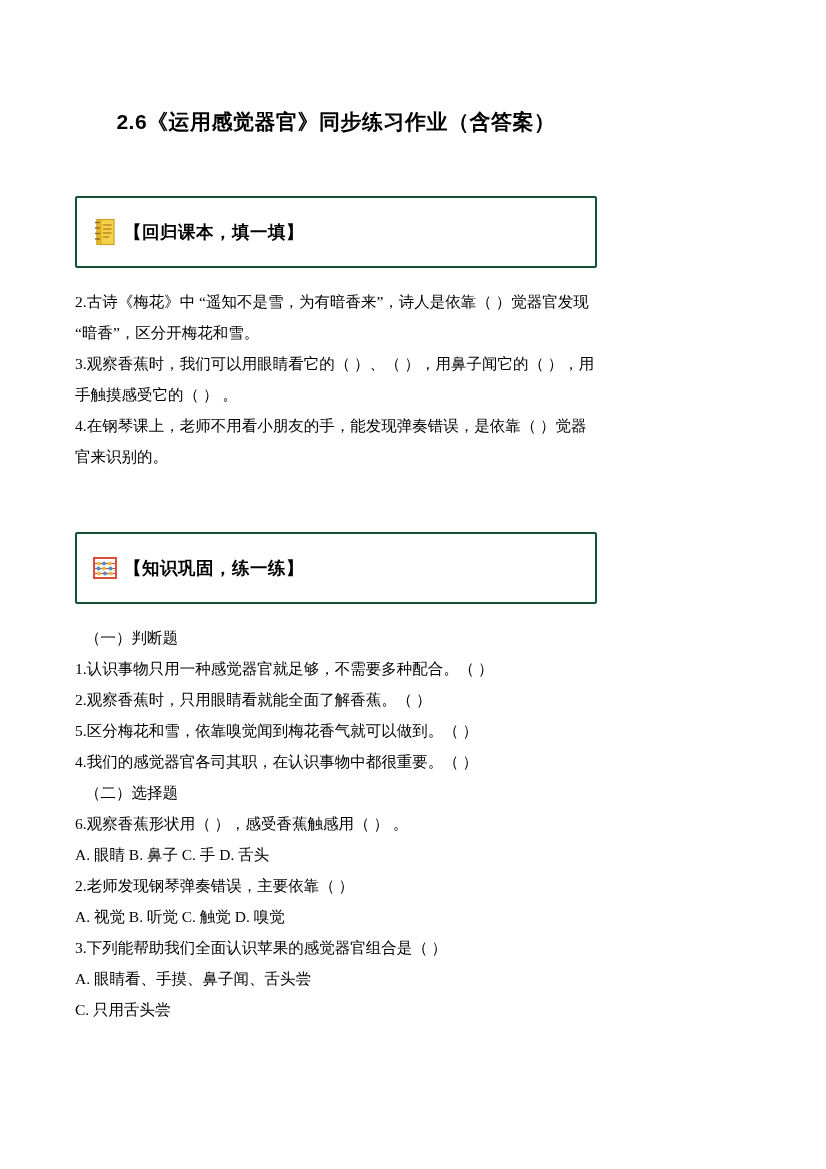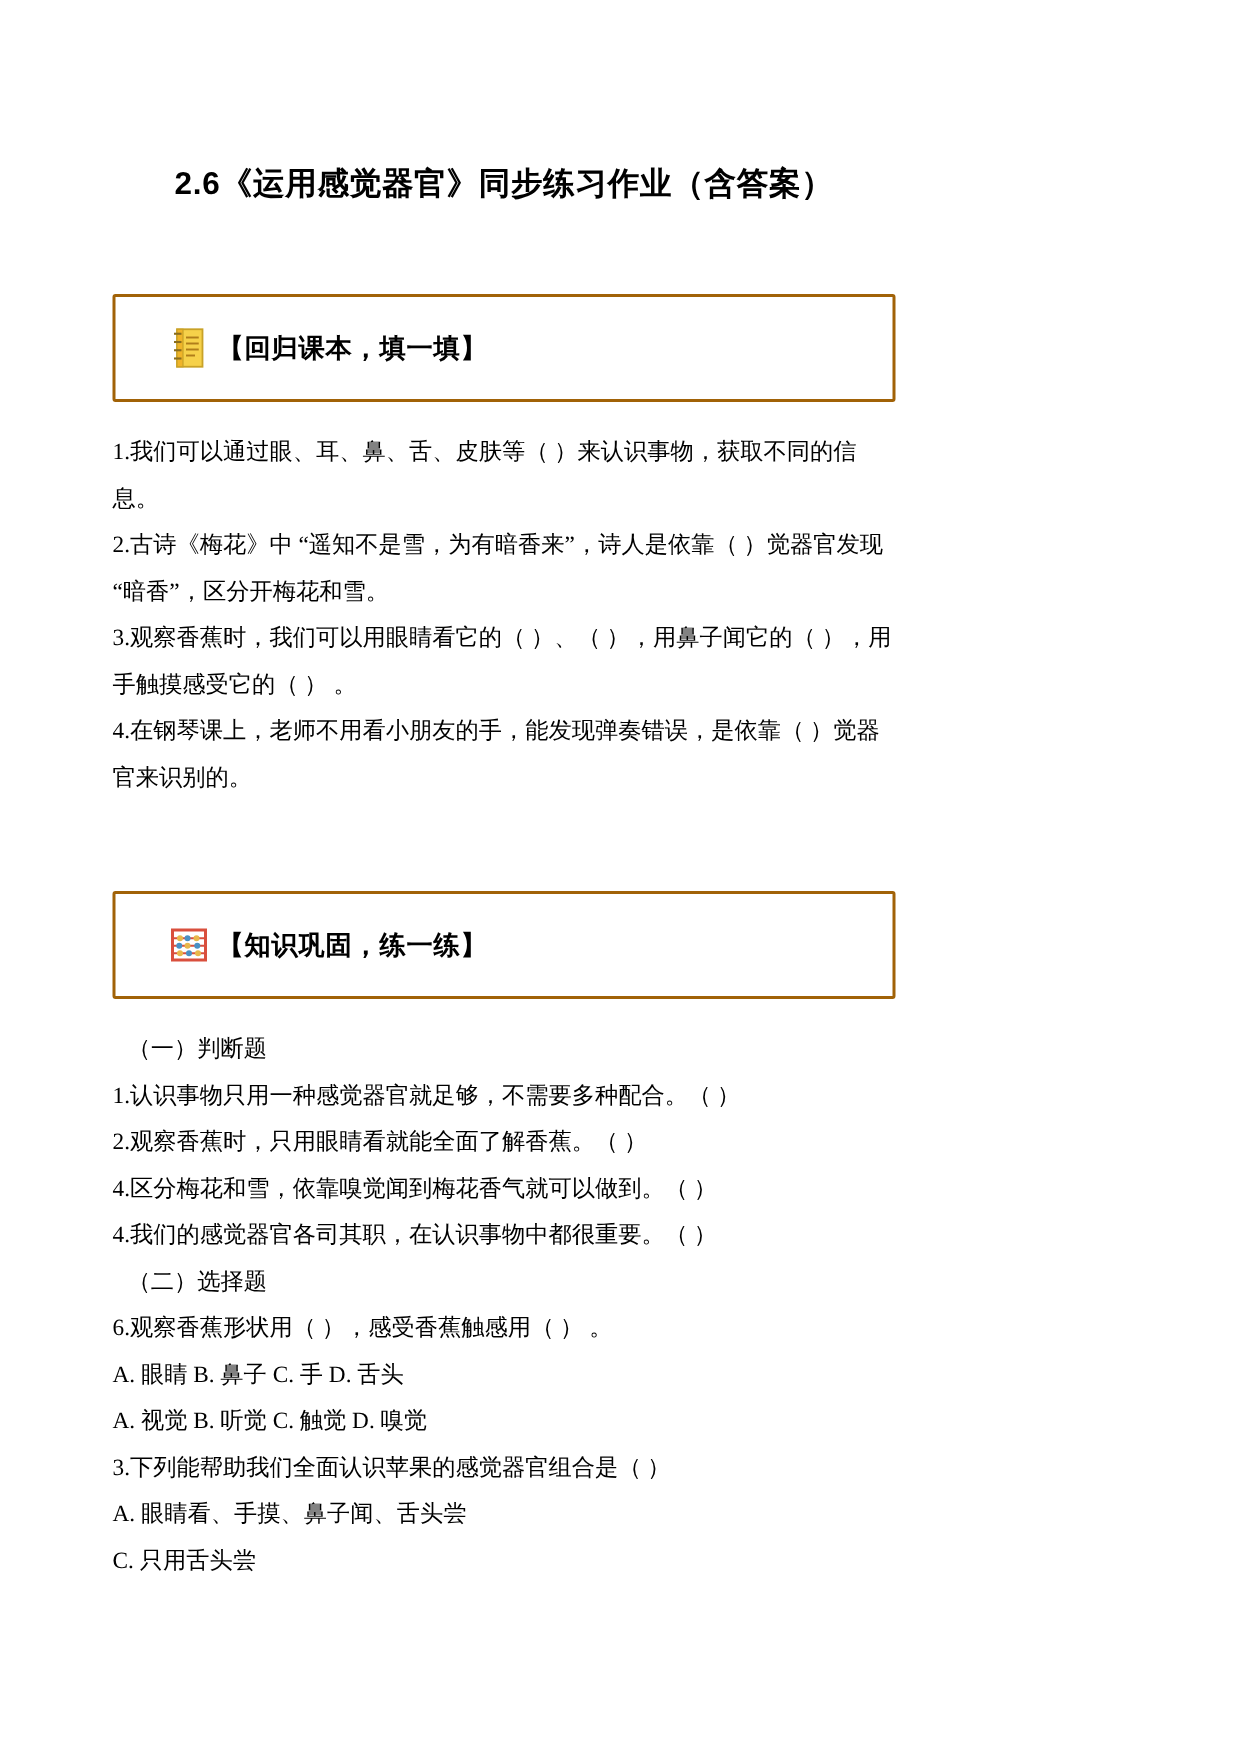--- a/index.html
+++ b/index.html
@@ -25,26 +25,26 @@
     margin: 0;
     padding-top: 108px;
     text-align: center;
     font-size: 21px;
     font-weight: bold;
     letter-spacing: 0.5px;
     font-family: "Liberation Sans", sans-serif;
   }
   .section-banner {
     margin-top: 60px;
-    border: 2px solid #a16207;
+    border: 2px solid #14532d;
     border-radius: 2px;
     height: 72px;
     display: flex;
     align-items: center;
-    padding-left: 36px;
+    padding-left: 15px;
     box-sizing: border-box;
     background: #ffffff;
   }
   .banner-icon {
     width: 26px;
     height: 30px;
     margin-right: 6px;
     flex: 0 0 auto;
     display: flex;
     align-items: center;
@@ -93,21 +93,20 @@
         <line x1="2" y1="4.5" x2="7" y2="4.5" stroke="#8a6d1d" stroke-width="1.4"></line>
         <line x1="2" y1="10" x2="7" y2="10" stroke="#8a6d1d" stroke-width="1.4"></line>
         <line x1="2" y1="15.5" x2="7" y2="15.5" stroke="#8a6d1d" stroke-width="1.4"></line>
         <line x1="2" y1="21" x2="7" y2="21" stroke="#8a6d1d" stroke-width="1.4"></line>
       </svg>
     </span>
     <span class="banner-text">【回归课本，填一填】</span>
   </div>
 
   <div class="q-block">
-    <div class="q-line">1.我们可以通过眼、耳、鼻、舌、皮肤等（ ）来认识事物，获取不同的信息。</div>
     <div class="q-line">2.古诗《梅花》中 “遥知不是雪，为有暗香来”，诗人是依靠（ ）觉器官发现 “暗香”，区分开梅花和雪。</div>
     <div class="q-line">3.观察香蕉时，我们可以用眼睛看它的（ ）、（ ），用鼻子闻它的（ ），用手触摸感受它的（ ） 。</div>
     <div class="q-line">4.在钢琴课上，老师不用看小朋友的手，能发现弹奏错误，是依靠（ ）觉器官来识别的。</div>
   </div>
 
   <div class="section-banner" style="">
     <span class="banner-icon">
       <svg width="26" height="26" viewBox="0 0 26 26" xmlns="http://www.w3.org/2000/svg">
         <rect x="2" y="3" width="22" height="20" fill="none" stroke="#d94f3d" stroke-width="2"></rect>
         <line x1="2" y1="8.5" x2="24" y2="8.5" stroke="#d94f3d" stroke-width="1.2"></line>
@@ -124,25 +123,26 @@
         <circle cx="19" cy="18.5" r="2" fill="#e8b84b"></circle>
       </svg>
     </span>
     <span class="banner-text">【知识巩固，练一练】</span>
   </div>
 
   <div class="q-block">
     <div class="sub-head">（一）判断题</div>
     <div class="q-line">1.认识事物只用一种感觉器官就足够，不需要多种配合。（ ）</div>
     <div class="q-line">2.观察香蕉时，只用眼睛看就能全面了解香蕉。（ ）</div>
-    <div class="q-line">4.区分梅花和雪，依靠嗅觉闻到梅花香气就可以做到。（ ）</div>
+    <div class="q-line">5.区分梅花和雪，依靠嗅觉闻到梅花香气就可以做到。（ ）</div>
     <div class="q-line">4.我们的感觉器官各司其职，在认识事物中都很重要。（ ）</div>
 
     <div class="sub-head">（二）选择题</div>
     <div class="q-line">6.观察香蕉形状用（ ），感受香蕉触感用（ ） 。</div>
     <div class="opt-line">A. 眼睛  B. 鼻子  C. 手  D. 舌头</div>
+    <div class="q-line">2.老师发现钢琴弹奏错误，主要依靠（ ）</div>
     <div class="opt-line">A. 视觉  B. 听觉  C. 触觉  D. 嗅觉</div>
     <div class="q-line">3.下列能帮助我们全面认识苹果的感觉器官组合是（ ）</div>
     <div class="opt-line">A. 眼睛看、手摸、鼻子闻、舌头尝</div>
     <div class="opt-line">C. 只用舌头尝</div>
   </div>
 
 </div>
 
 </body></html>

